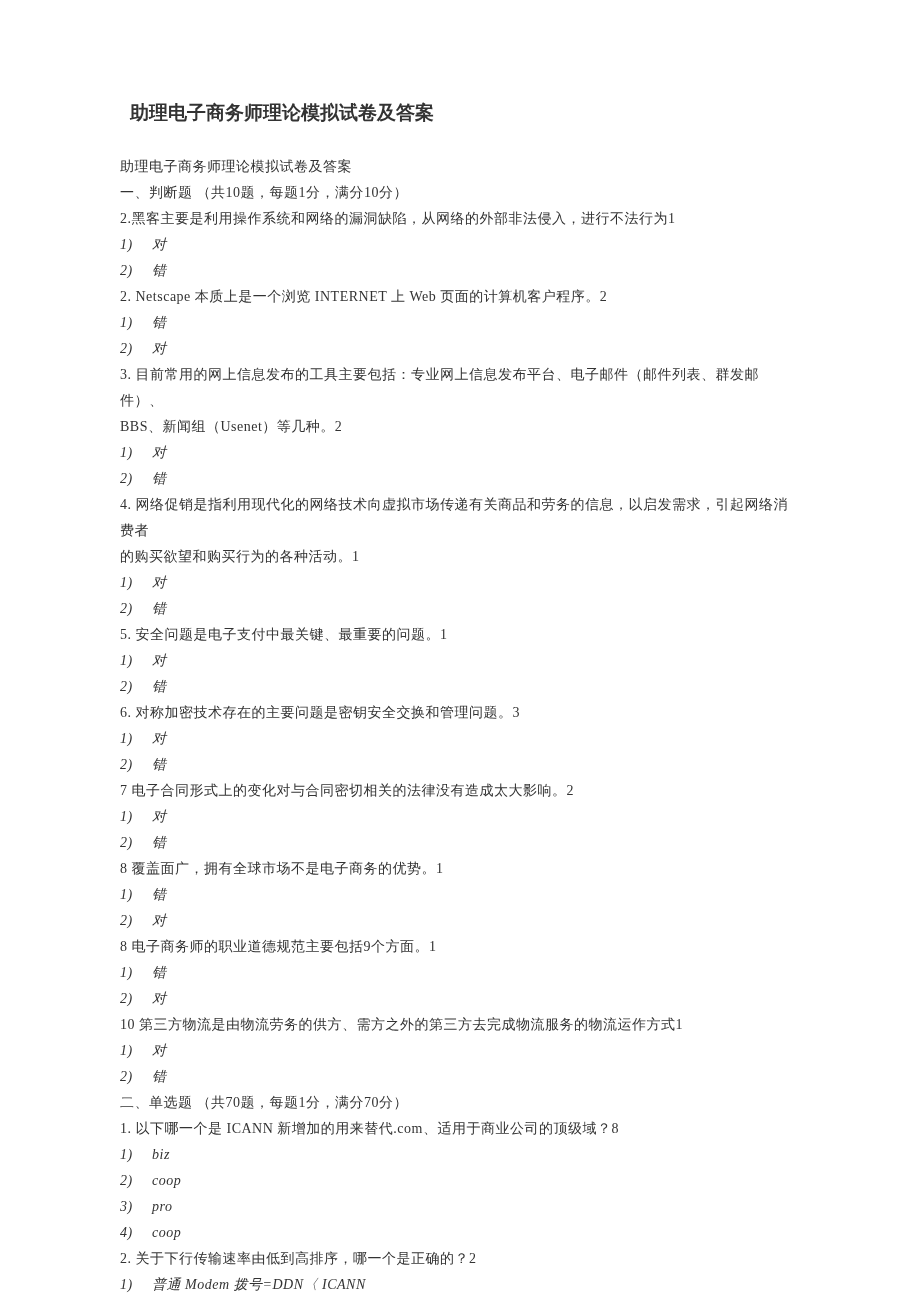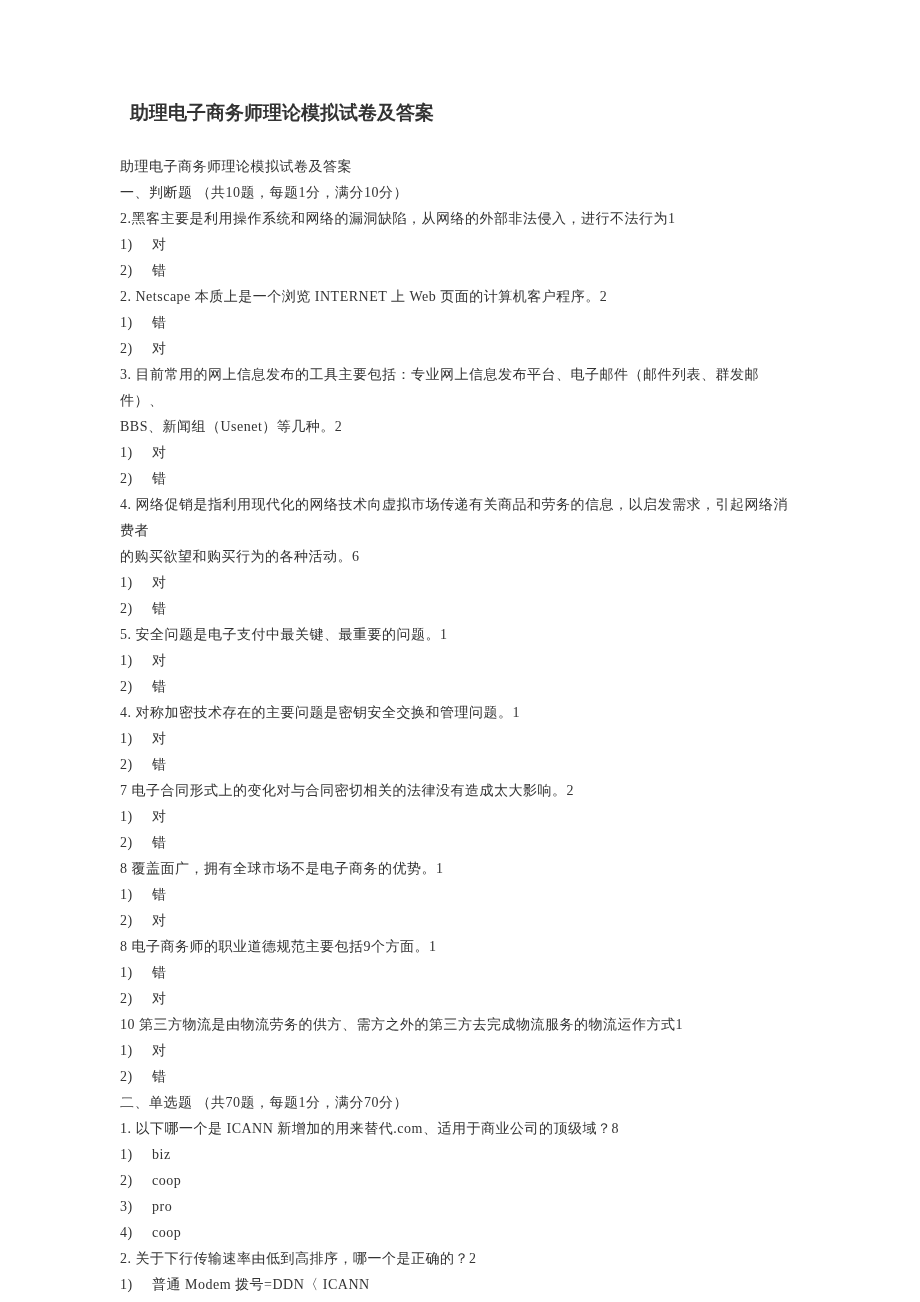--- a/index.html
+++ b/index.html
@@ -21,20 +21,21 @@
     margin-left: 10px;
   }
   .line {
     line-height: 26px;
     letter-spacing: 0.5px;
     color: #333333;
   }
   .option {
     line-height: 26px;
     letter-spacing: 0.5px;
+    font-style: italic;
   }
   .option-num {
     display: inline-block;
     min-width: 32px;
   }
 </style>
 </head>
 <body>
 
 <div class="title">助理电子商务师理论模拟试卷及答案</div>
@@ -49,29 +50,29 @@
 <div class="line">2.   Netscape 本质上是一个浏览 INTERNET 上 Web 页面的计算机客户程序。2</div>
 <div class="option"><span class="option-num">1)</span><span>错</span></div>
 <div class="option"><span class="option-num">2)</span><span>对</span></div>
 
 <div class="line">3.  目前常用的网上信息发布的工具主要包括：专业网上信息发布平台、电子邮件（邮件列表、群发邮件）、</div>
 <div class="line">BBS、新闻组（Usenet）等几种。2</div>
 <div class="option"><span class="option-num">1)</span><span>对</span></div>
 <div class="option"><span class="option-num">2)</span><span>错</span></div>
 
 <div class="line">4.  网络促销是指利用现代化的网络技术向虚拟市场传递有关商品和劳务的信息，以启发需求，引起网络消费者</div>
-<div class="line">的购买欲望和购买行为的各种活动。6</div>
+<div class="line">的购买欲望和购买行为的各种活动。1</div>
 <div class="option"><span class="option-num">1)</span><span>对</span></div>
 <div class="option"><span class="option-num">2)</span><span>错</span></div>
 
 <div class="line">5.   安全问题是电子支付中最关键、最重要的问题。1</div>
 <div class="option"><span class="option-num">1)</span><span>对</span></div>
 <div class="option"><span class="option-num">2)</span><span>错</span></div>
 
-<div class="line">4.   对称加密技术存在的主要问题是密钥安全交换和管理问题。1</div>
+<div class="line">6.   对称加密技术存在的主要问题是密钥安全交换和管理问题。3</div>
 <div class="option"><span class="option-num">1)</span><span>对</span></div>
 <div class="option"><span class="option-num">2)</span><span>错</span></div>
 
 <div class="line">7    电子合同形式上的变化对与合同密切相关的法律没有造成太大影响。2</div>
 <div class="option"><span class="option-num">1)</span><span>对</span></div>
 <div class="option"><span class="option-num">2)</span><span>错</span></div>
 
 <div class="line">8    覆盖面广，拥有全球市场不是电子商务的优势。1</div>
 <div class="option"><span class="option-num">1)</span><span>错</span></div>
 <div class="option"><span class="option-num">2)</span><span>对</span></div>

